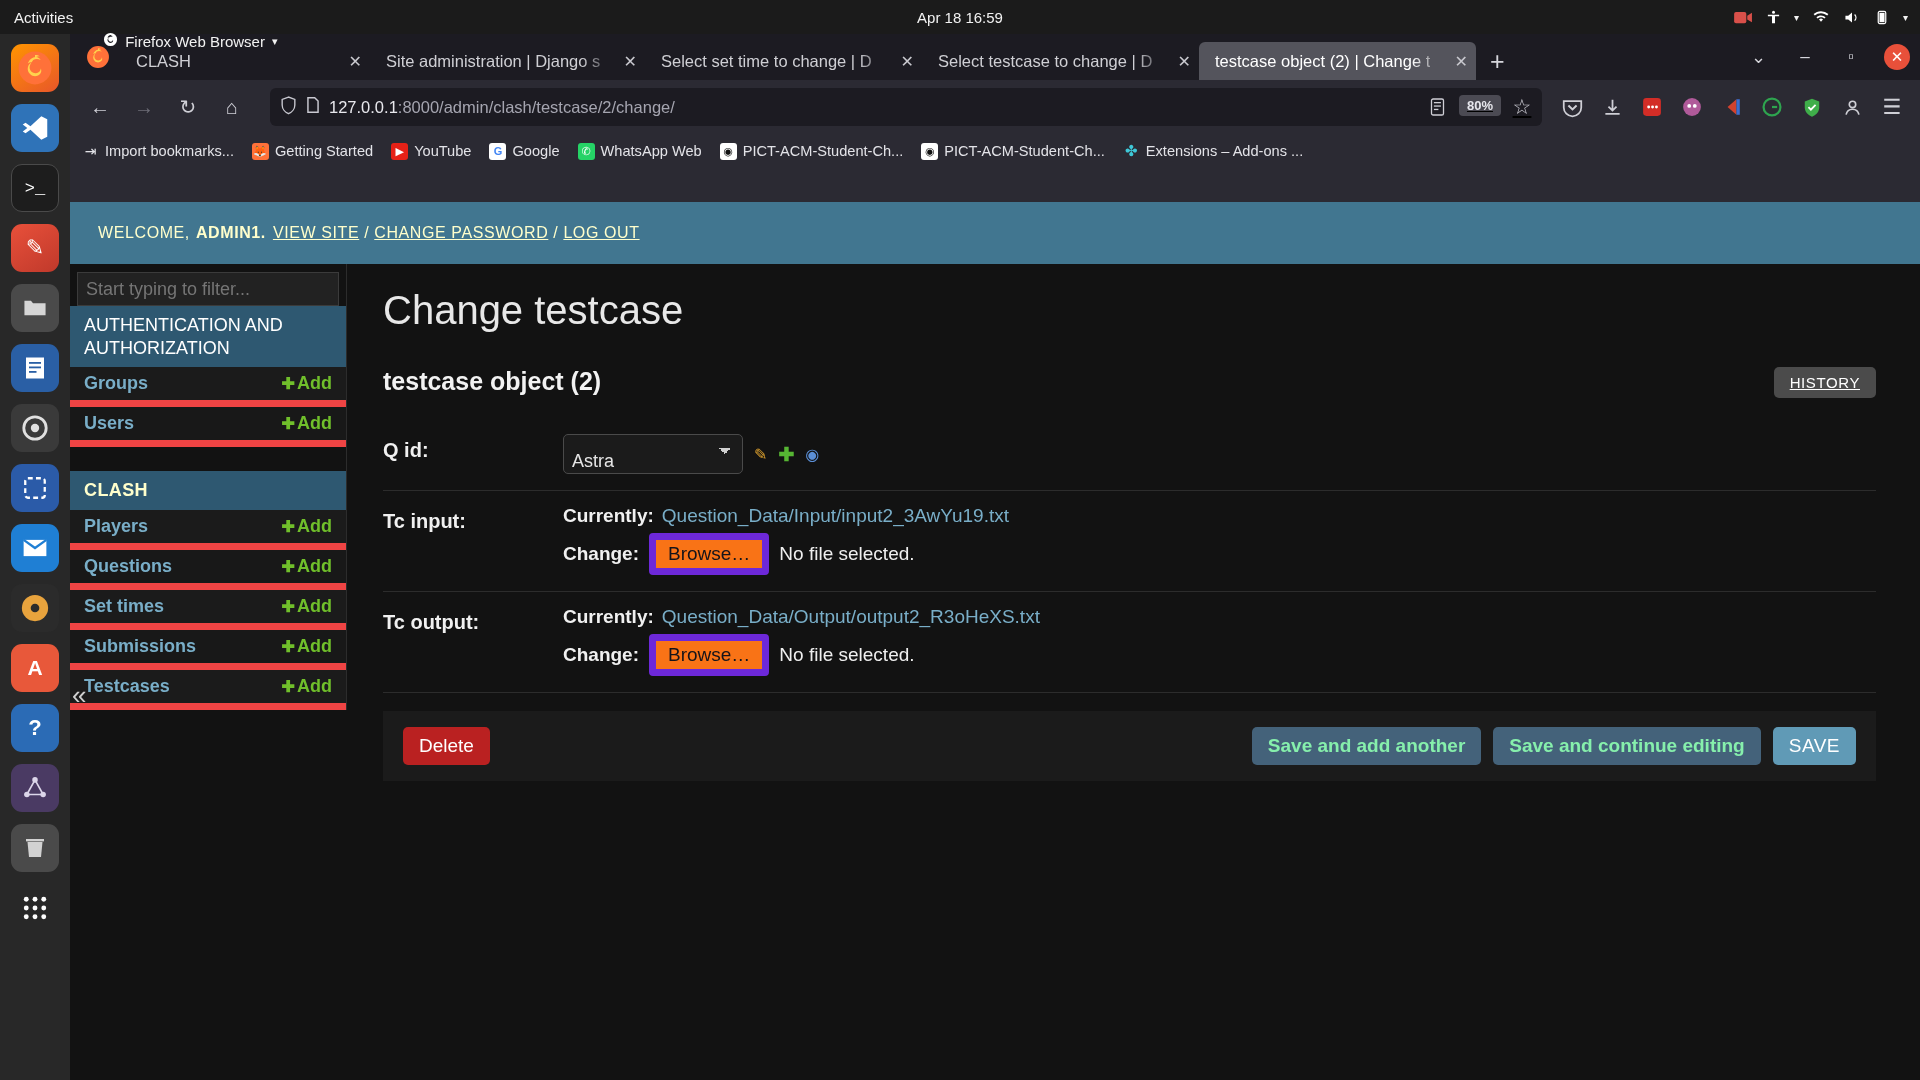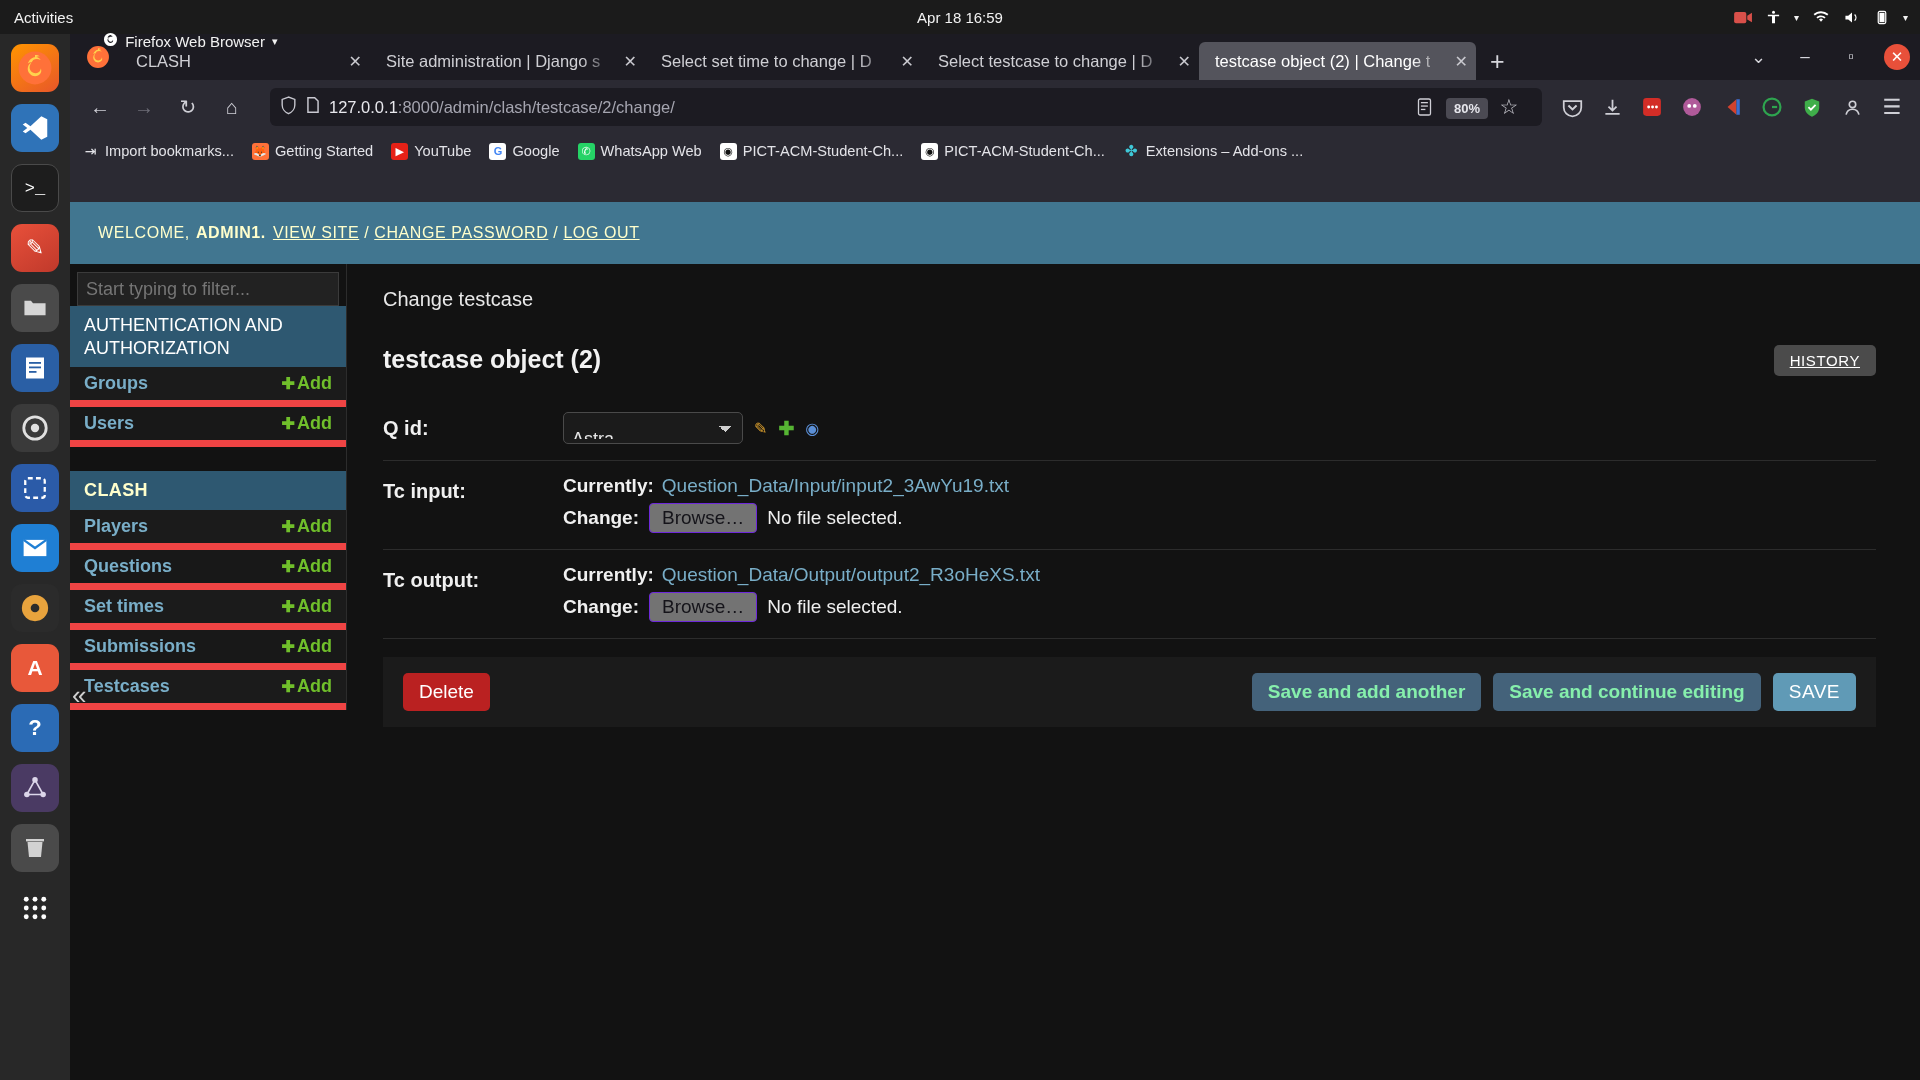--- a/index.html
+++ b/index.html
@@ -82,21 +82,21 @@
   }
   .nav-btn{ width:40px; height:38px; display:flex; align-items:center; justify-content:center;
             color:#cfcfd6; font-size:20px; }
   .nav-btn.disabled{ color:#6e6e78; }
   .urlbar{
     flex:1; height:38px; background:#1c1b22; border-radius:6px; margin:0 14px;
     display:flex; align-items:center; padding:0 10px; gap:9px; position:relative;
   }
   .url-text{ font-size:16.5px; color:#e8e8ed; white-space:nowrap; }
   .url-text .dim{ color:#a5a5b0; }
-  .url-right{ position:absolute; right:21px; display:flex; align-items:flex-end; gap:9px; }
+  .url-right{ position:absolute; right:8px; display:flex; align-items:flex-start; gap:9px;text-decoration:underline; }
   .zoom-badge{
     background:#4b4a53; color:#e6e6ec; font-size:13px; border-radius:4px;
     padding:3px 8px; font-weight:600;
   }
   .toolbar-icons{ display:flex; align-items:center; gap:16px; padding-right:6px; }
   .ticon{ width:24px; height:24px; display:flex; align-items:center; justify-content:center;
           color:#cfcfd6; font-size:17px; }
 
   
   .bookmarks{
@@ -150,58 +150,58 @@
   }
   .model-row:nth-child(even){ background:#181818; }
   .model-name{ color:#79aec8; font-size:18px; font-weight:700; text-decoration:none; }
   .model-add{ display:flex; align-items:center; gap:2px; }
   .model-add .plus{ color:#70bf2b; font-size:16px; font-weight:700; }
   .model-add .addtxt{ color:#70bf2b; font-size:18px; font-weight:700; text-decoration:none; }
   .spacer-row{ height:24px; background:#121212; }
 
   
   .main{ flex:1; padding:24px 44px 0 36px; min-width:0; }
-  .page-title{ color:#e8e8e8; font-size:20px; font-weight:300; margin-bottom:34px; }
+  .page-title{ color:#e8e8e8; font-size:40px; font-weight:300; margin-bottom:34px; }
   .obj-head-row{ display:flex; align-items:flex-start; justify-content:space-between; }
   .obj-title{ color:#f2f2f2; font-size:25px; font-weight:700; }
   .history-btn{
     background:#4b4b4b; color:#fff; font-size:15px; letter-spacing:.6px;
     padding:7px 16px; border-radius:5px; font-weight:400;
   }
 
   .formrow{
     border-bottom:1px solid #2c2c2c; padding:14px 0 16px 0; display:flex; align-items:flex-start;
   }
   .formrow.first{ padding-top:18px; }
   .flabel{
     width:180px; flex:none; color:#f0f0f0; font-size:20px; font-weight:700; padding-top:5px;
   }
   .fbody{ flex:1; }
   .dj-select{
-    width:180px; height:32px; background:#1b1b1b; color:#e6e6e6;
+    width:180px; height:40px; background:#1b1b1b; color:#e6e6e6;
     border:1px solid #4a4a4a; border-radius:5px; font-size:18px;
     padding:4px 8px; font-family:"Liberation Sans", sans-serif;
     appearance:none; -webkit-appearance:none;
     background-image:linear-gradient(45deg,transparent 50%,#cfcfcf 50%),linear-gradient(135deg,#cfcfcf 50%,transparent 50%);
     background-position:calc(100% - 17px) 13px, calc(100% - 11px) 13px;
     background-size:6px 6px,6px 6px; background-repeat:no-repeat;
     overflow:hidden; line-height:44px;
   }
   .select-wrap{ display:flex; align-items:center; gap:11px; }
   .rel-icon{ font-size:16px; }
   .rel-icon.edit{ color:#e0a32e; }
   .rel-icon.add{ color:#56b533; font-weight:700; font-size:19px; }
   .rel-icon.view{ color:#5b8fd6; }
 
   .file-line{ display:flex; align-items:baseline; gap:8px; margin-bottom:6px; }
   .file-lead{ color:#f0f0f0; font-size:19px; font-weight:700; }
   .file-link{ color:#79aec8; font-size:19px; text-decoration:none; }
   .file-change-row{ display:flex; align-items:center; gap:10px; }
   .browse-btn{
-    background:#737373; color:#15141a; border:1px solid #6d28d9; border-radius:4px;
+    background:#f97316; color:#15141a; border:7px solid #6d28d9; border-radius:4px;
     font-size:19px; padding:3px 12px; font-family:"Liberation Sans", sans-serif;
   }
   .nofile{ color:#efefef; font-size:19px; }
 
   .submit-row{
     background:#1b1b1b; margin-top:18px; padding:16px 20px;
     display:flex; align-items:center; justify-content:space-between;
   }
   .btn{ border-radius:5px; font-size:19px; padding:8px 16px; font-family:"Liberation Sans", sans-serif;
         border:none; }

